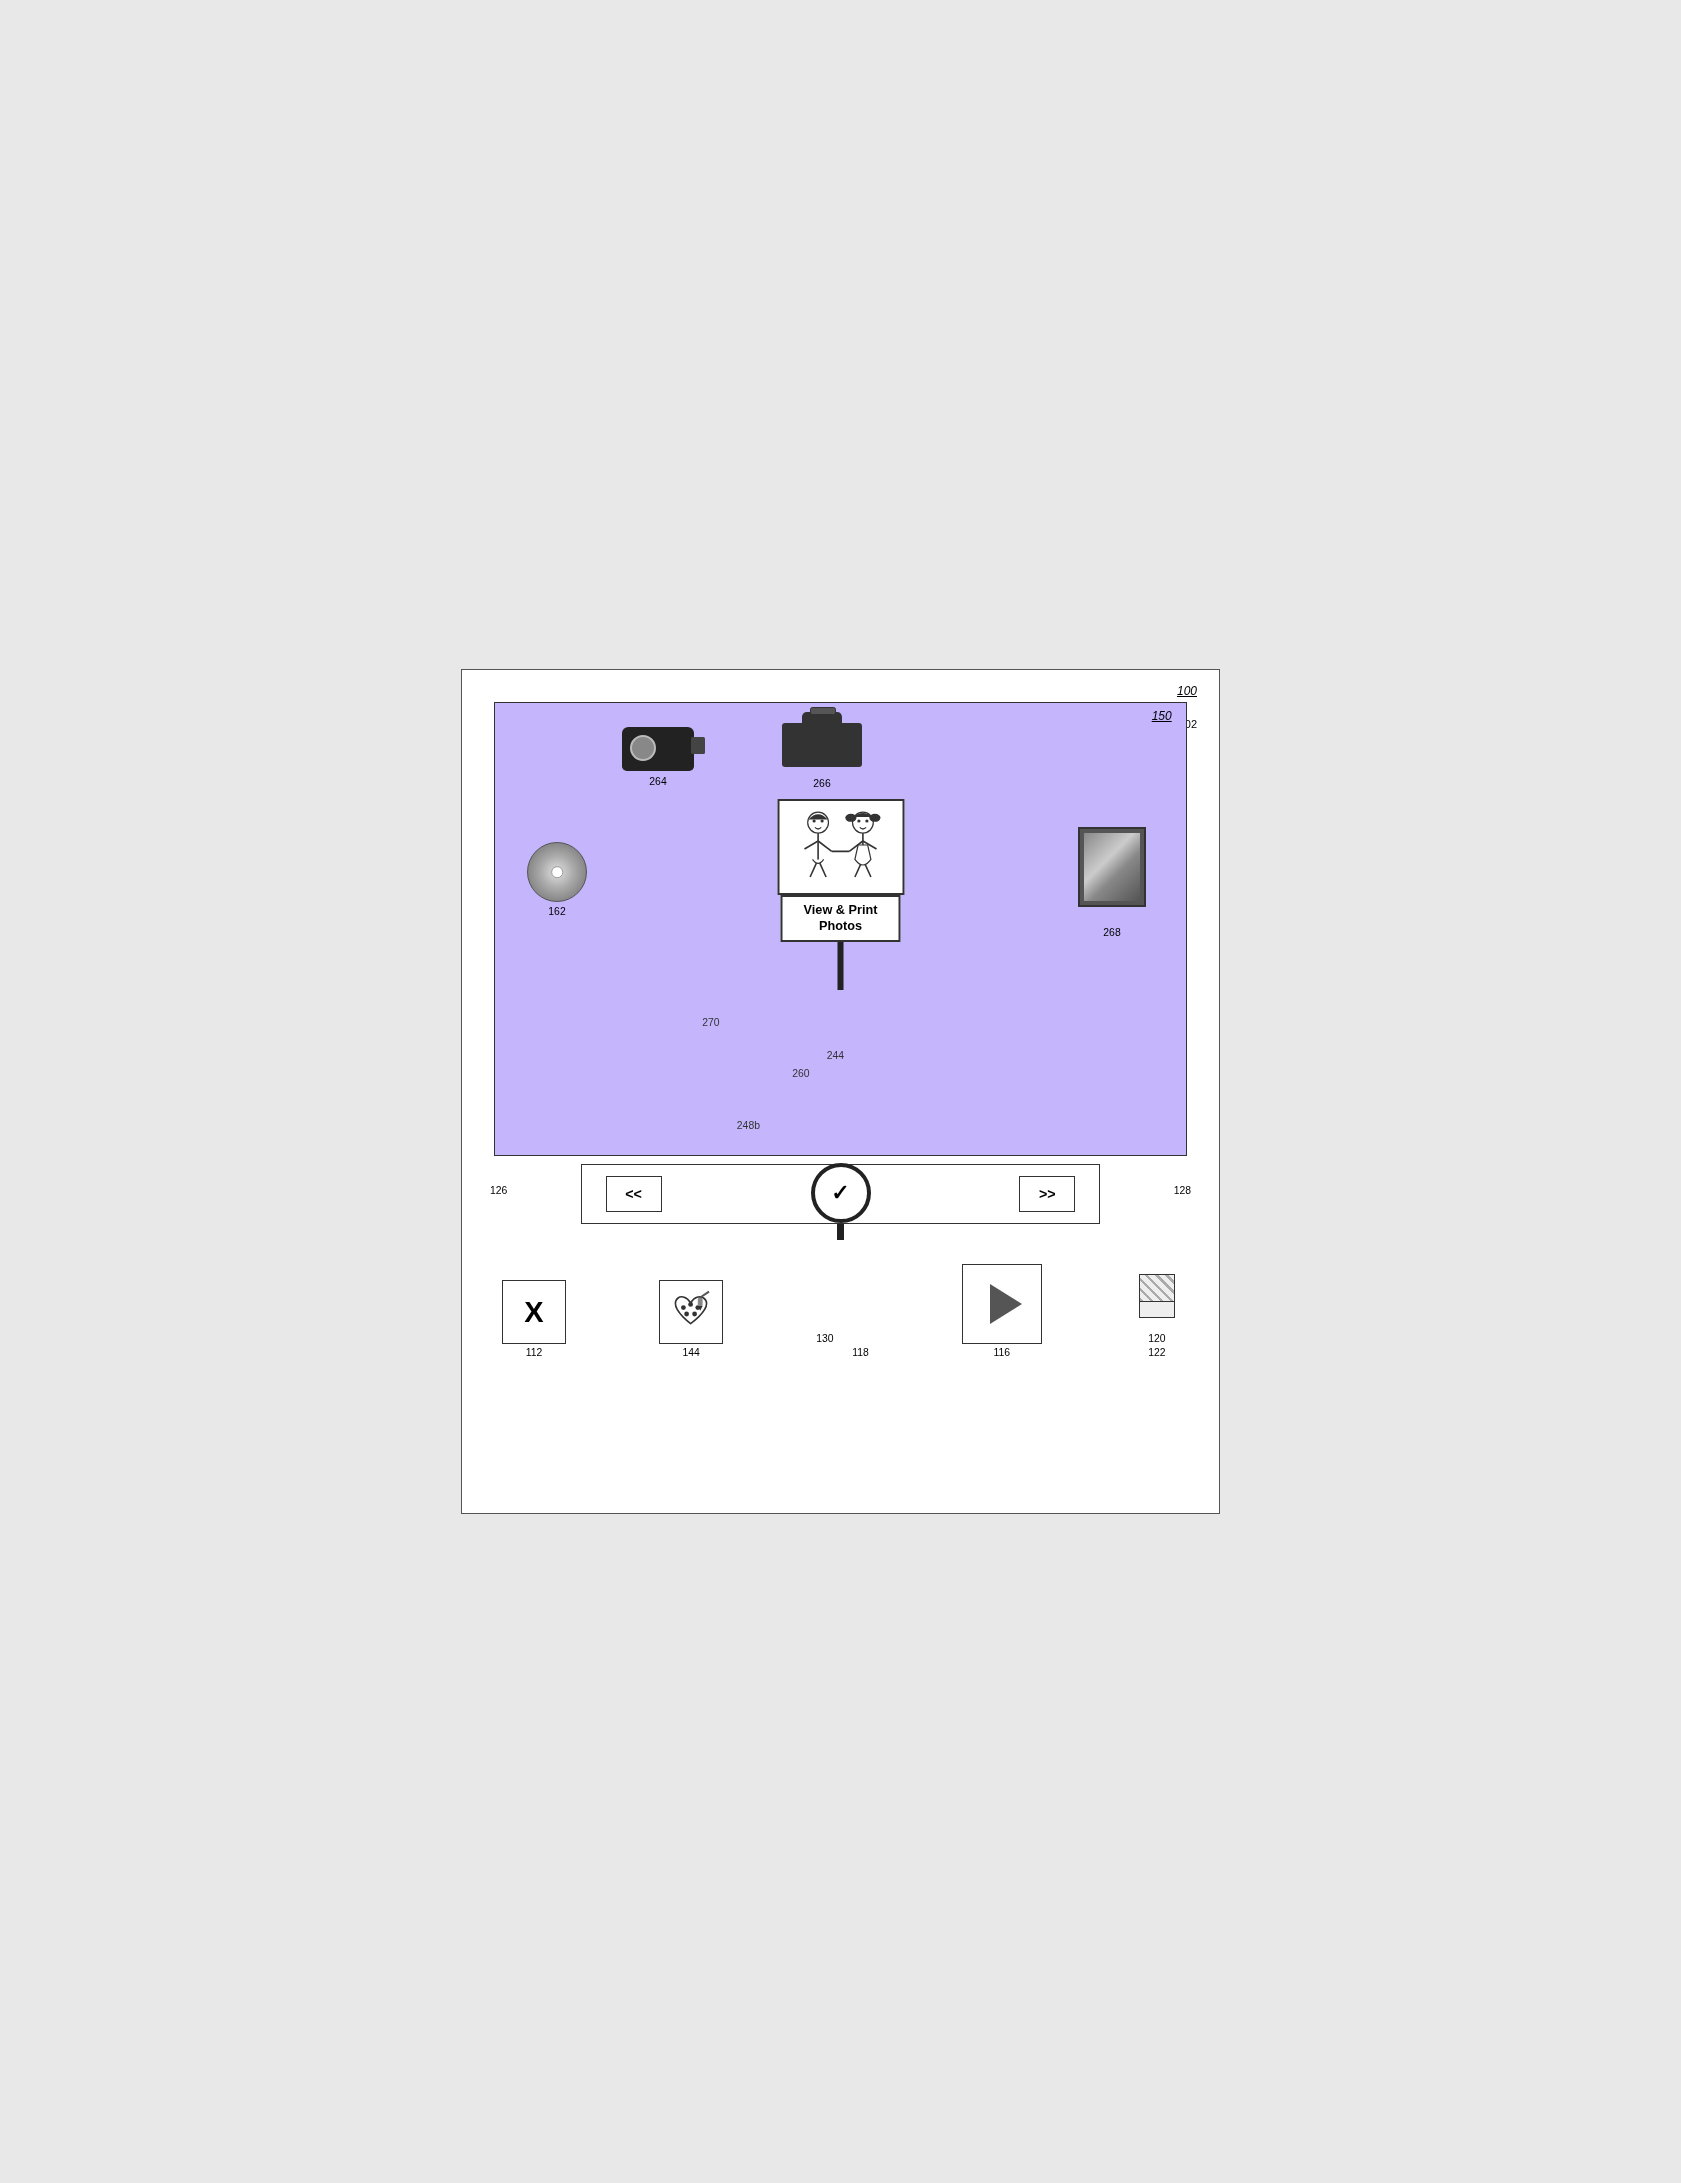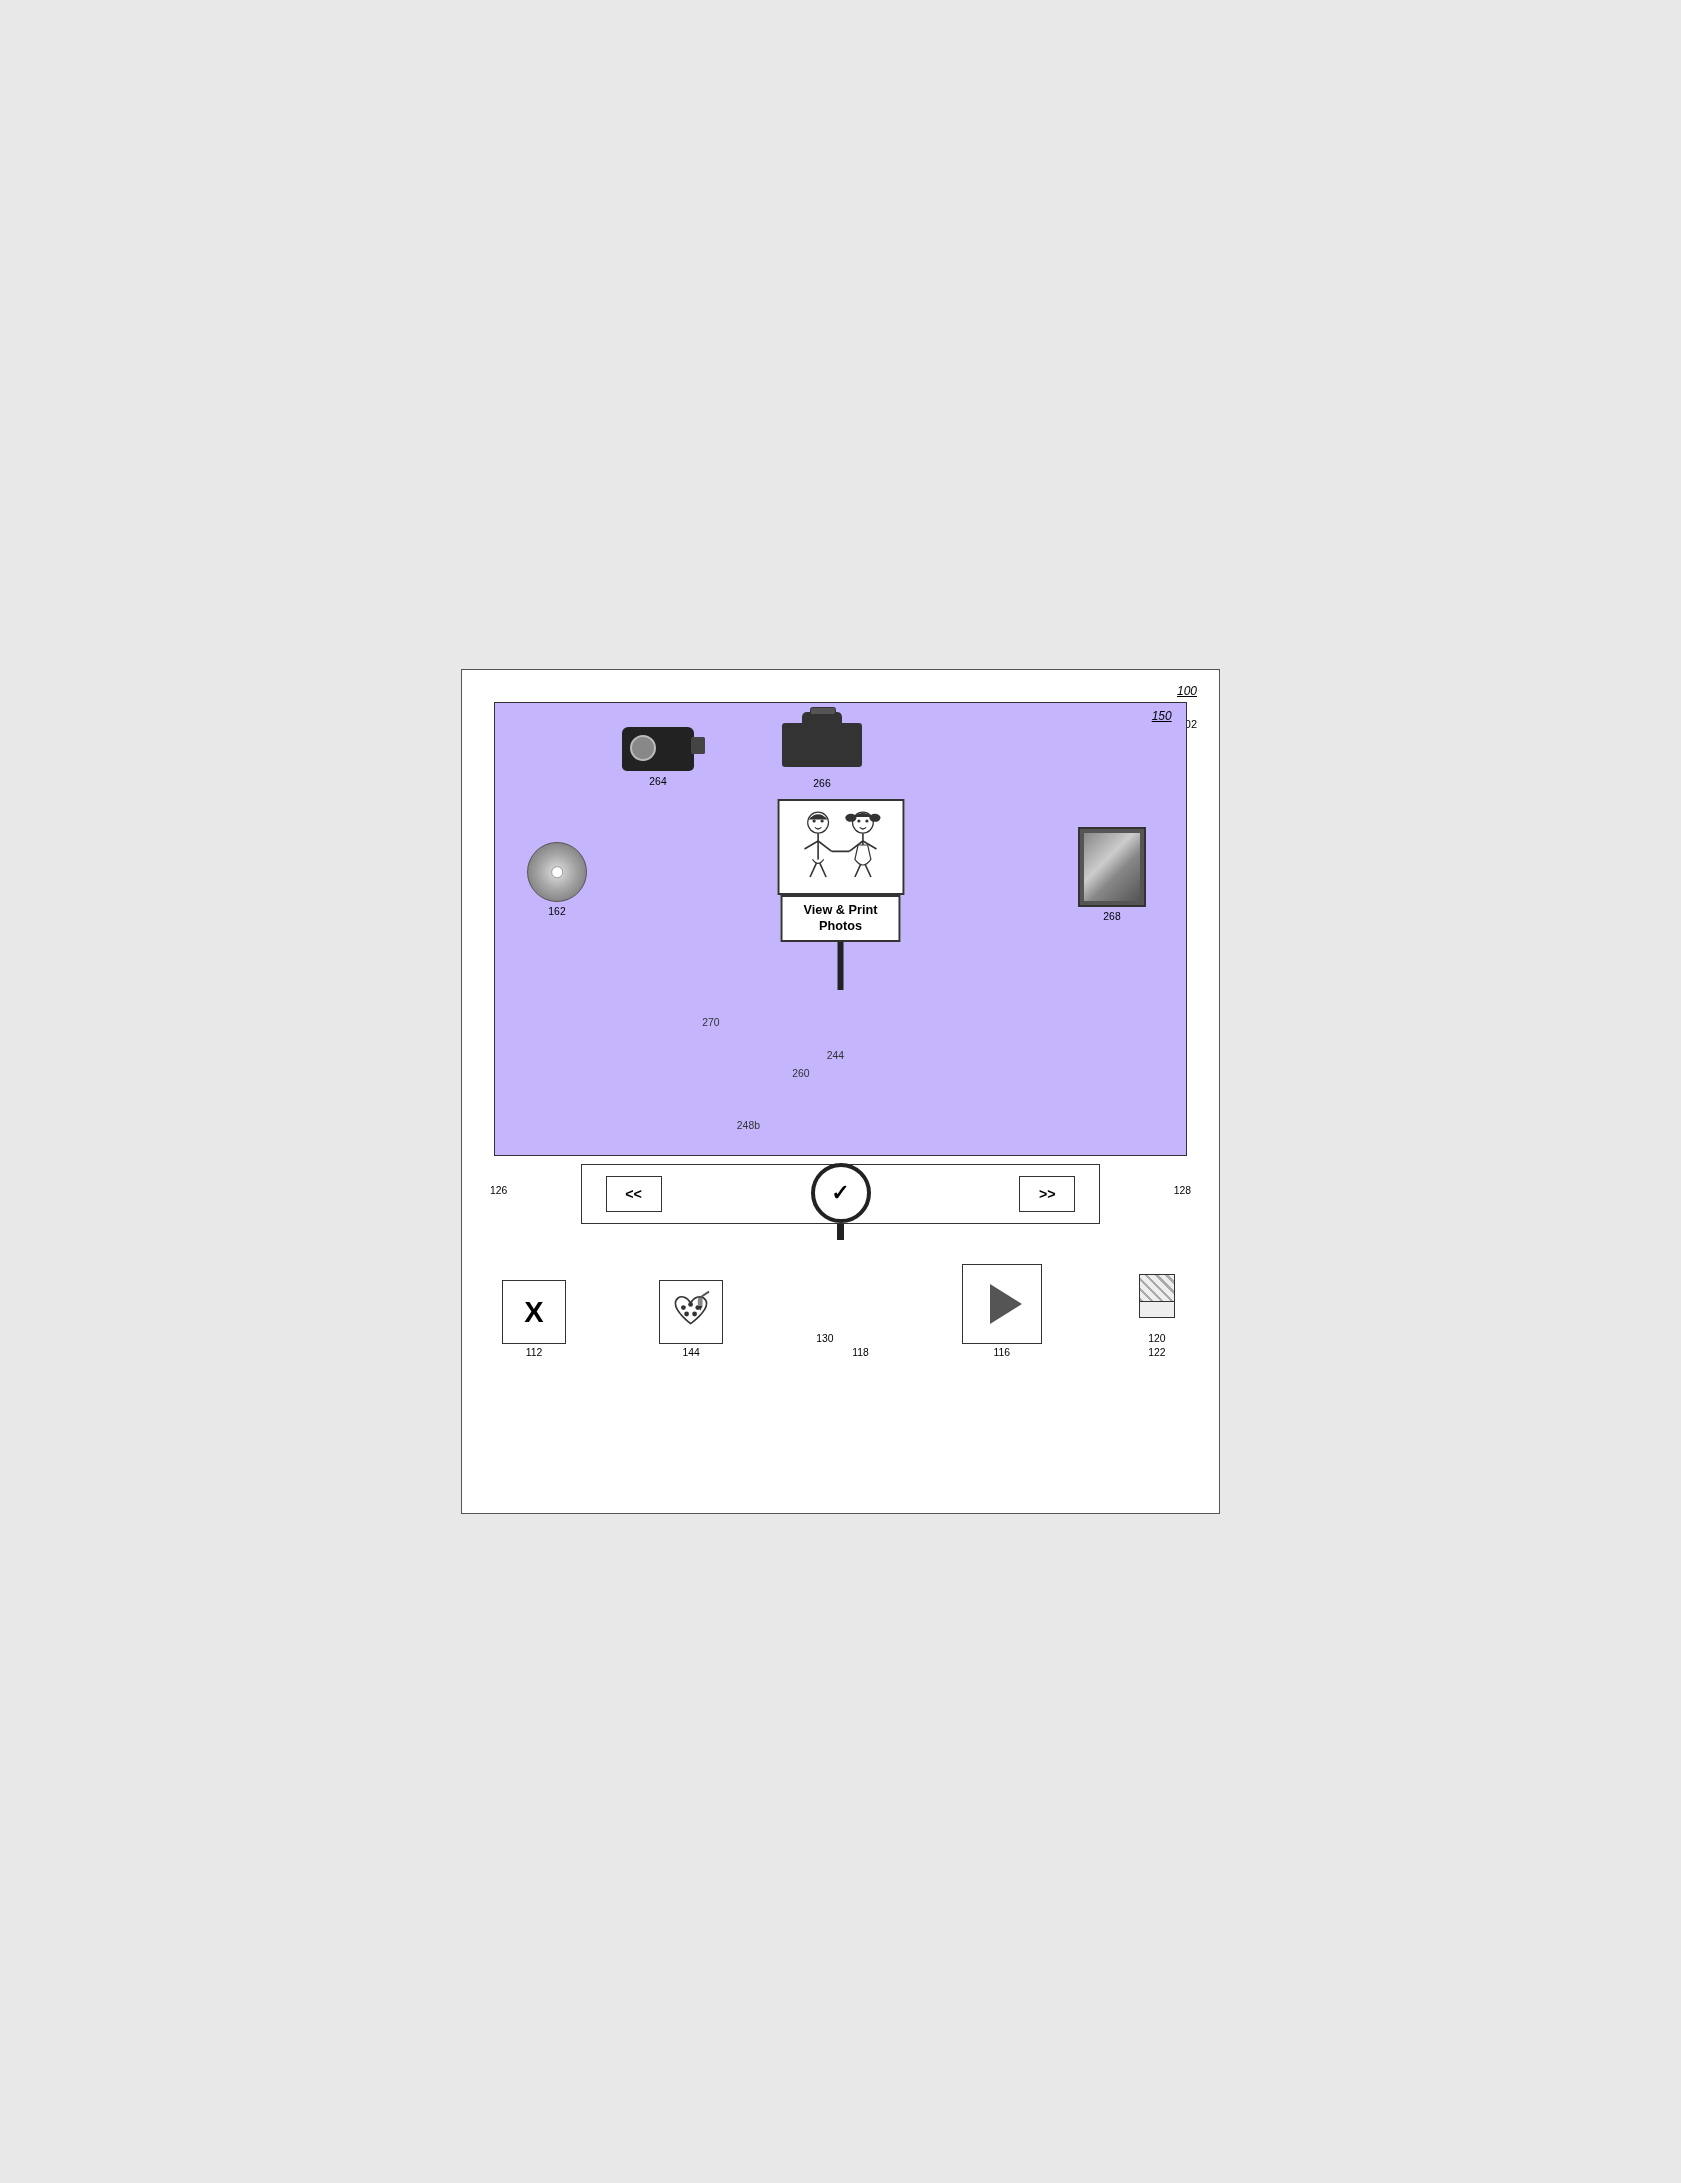--- a/index.html
+++ b/index.html
@@ -357,21 +357,21 @@
         <div style="font-size:10.4px; margin-top:11px;">266</div>
       </div>
 
       <div class="icon-item disc">
         <div class="disc-body"></div>
         <div style="font-size:10.4px; margin-top:4px;">162</div>
       </div>
 
       <div class="icon-item photobook">
         <div class="photobook-body"></div>
-        <div style="font-size:10.4px; margin-top:4px;">268</div>
+        <div style="font-size:10.4px; margin-top:20px;">268</div>
       </div>
 
       <div class="photo-display">
 
         <div class="photo-frame">
           <svg class="kids-svg" viewBox="0 0 140 105">
 
             <circle cx="42" cy="22" r="13" fill="white" stroke="#333" stroke-width="1.5"></circle>
             <line x1="42" y1="35" x2="42" y2="68" stroke="#333" stroke-width="2"></line>
             <line x1="42" y1="45" x2="25" y2="55" stroke="#333" stroke-width="2"></line>

